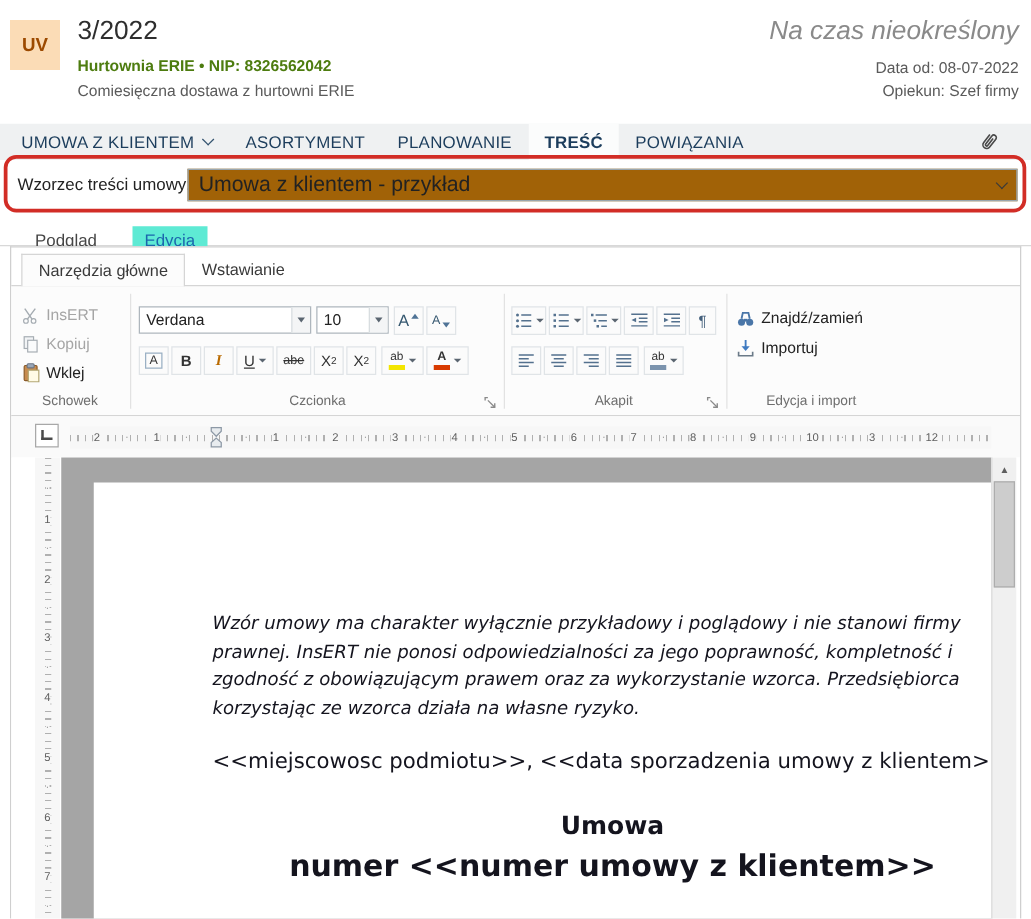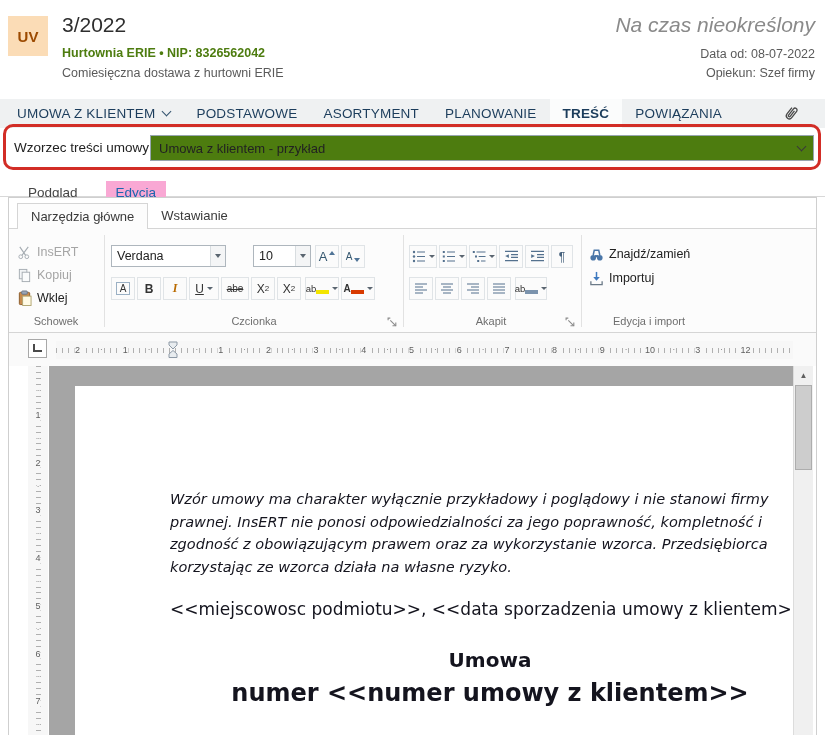--- a/index.html
+++ b/index.html
@@ -23,32 +23,32 @@
   .mtab { display:flex; align-items:center; padding:0 13px; font-size:13.5px; color:#1c3d5c;
           letter-spacing:0.2px; cursor:default; white-space:nowrap; }
   .mtab.active { background:#fbfcfc; font-weight:bold; }
   .chev { width:7px; height:7px; border-right:1.6px solid #33536f; border-bottom:1.6px solid #33536f;
           transform:rotate(45deg); margin-left:8px; margin-top:-4px; }
   .clip { margin-left:auto; margin-right:26px; display:flex; align-items:center; }
 
   
   .tpl-row { position:absolute; left:0; top:128px; width:825px; height:40px; background:#fff; }
   .tpl-label { position:absolute; left:14px; top:0; height:40px; line-height:40px; font-size:13.5px; color:#222; }
-  .tpl-select { position:absolute; left:150px; top:7px; width:664px; height:26px; background:#4d7c0f;
-                border:1px solid #98a6b0; display:flex; align-items:center; padding:0 8px; font-size:13px; color:#222; }
+  .tpl-select { position:absolute; left:150px; top:7px; width:664px; height:26px; background:#a16207;
+                border:1px solid #98a6b0; display:flex; align-items:center; padding:0 8px; font-size:17px; color:#222; }
   .tpl-select .chev2 { margin-left:auto; width:7px; height:7px; border-right:1.6px solid #3a3a3a;
                 border-bottom:1.6px solid #3a3a3a; transform:rotate(45deg); margin-top:-4px; }
   .annotation { position:absolute; left:3px; top:124px; width:818px; height:46px; border:3px solid #d22d26;
                 border-radius:10px; pointer-events:none; z-index:40; }
 
   
   .view-tabs { position:absolute; left:0; top:168px; width:825px; height:29px; border-bottom:1px solid #d8d8d8;
                display:flex; align-items:center; padding-left:18px; gap:18px; background:#fff; }
   .vtab { font-size:13.5px; color:#454545; padding:4px 10px;margin-top:20px; }
-  .vtab.active { background:#f9a8d4; color:#1b66ad; }
+  .vtab.active { background:#5eead4; color:#1b66ad; }
 
   
   .frame { position:absolute; left:8px; top:197px; width:809px; height:538px; border:1px solid #cfcfcf;
            border-bottom:none; background:#fff; }
 
   .ribbon-tabs { position:absolute; left:0; top:0; width:100%; height:30px; display:flex; align-items:flex-end; padding-left:8px; }
   .rtab { font-size:13px; color:#3a3a3a; padding:5px 13px; position:relative; z-index:2; }
   .rtab.active { background:#fcfcfc; border:1px solid #d5d5d5; border-bottom:none; margin-bottom:-1px; }
 
   .ribbon-body { position:absolute; left:0; top:30px; width:100%; height:105px; background:#fcfcfc;
@@ -62,21 +62,21 @@
   .combo { position:absolute; height:22px; border:1px solid #aeb6bd; background:#fff; display:flex;
            align-items:center; padding-left:5px; font-size:12.5px; color:#222; }
   .combo-btn { margin-left:auto; width:15px; height:100%; border-left:1px solid #d8dde0;
                display:flex; align-items:center; justify-content:center; background:#f4f5f6; }
   .tri { width:0; height:0; border-left:3.5px solid transparent; border-right:3.5px solid transparent;
          border-top:4px solid #5a6570; }
   .sq { position:absolute; width:24px; height:23px; border:1px solid #e0e4e7; background:#fbfbfb;
         display:flex; align-items:center; justify-content:center; font-size:12px; color:#333; }
   .sq .dd { width:0;height:0;border-left:3px solid transparent;border-right:3px solid transparent;
             border-top:3.5px solid #5a6570; margin-left:3px; }
-  .bar-btn { display:flex; flex-direction:row; align-items:flex-end; line-height:10px; }
+  .bar-btn { display:flex; flex-direction:column; align-items:center; line-height:10px; }
   .bar-btn .bar { width:13px; height:4px; margin-top:1px; }
 
   
   .ruler-row { position:absolute; left:0; top:135px; width:100%; height:33px; background:#fafafa; }
   .tabbox { position:absolute; left:19px; top:6px; width:19px; height:19px; background:#fff; border:1px solid #a8a8a8; }
   .tabsym { display:block; width:9px; height:8px; border-left:2px solid #4a4a4a; border-bottom:2px solid #4a4a4a; margin:4px auto 0; }
   .h-ruler { position:absolute; left:47px; top:8px; width:737px; height:18px; background-color:#f7f7f7;
              background-image:repeating-linear-gradient(to right,#b0b0b0 0 1px,transparent 1px 5.96px);
              background-size:100% 5px; background-position:0 center; background-repeat:no-repeat; }
   .v-ruler { position:absolute; left:19px; top:0; width:20px; height:100%; background-color:#f7f7f7;
@@ -118,23 +118,20 @@
     <div class="h-datefrom">Data od: 08-07-2022</div>
     <div class="h-caretaker">Opiekun: Szef firmy</div>
   </div>
 
   <div class="main-tabs">
     <div class="mtab">
       <span>UMOWA Z KLIENTEM</span>
       <span class="chev"></span>
     </div>
     <div class="mtab">
-        <span>PODSTAWOWE</span>
-      </div>
-    <div class="mtab">
         <span>ASORTYMENT</span>
       </div>
     <div class="mtab">
         <span>PLANOWANIE</span>
       </div>
     <div class="mtab active">
         <span>TREŚĆ</span>
       </div>
     <div class="mtab">
         <span>POWIĄZANIA</span>
@@ -188,21 +185,21 @@
         <svg width="15" height="16" viewBox="0 0 16 17">
           <rect x="2.5" y="2.5" width="11" height="13" rx="1" fill="#c78b4e" stroke="#8a5a28"></rect>
           <rect x="5" y="1" width="6" height="3.5" rx="1" fill="#9aa7b8" stroke="#6b7685"></rect>
           <rect x="6" y="6.5" width="9" height="10" fill="#fffbe6" stroke="#b0a470"></rect>
         </svg>
         <span>Wklej</span>
       </div>
       <div class="grp-label" style="left:0;width:94px">Schowek</div>
       <div class="rsep" style="left:95px"></div>
 
-      <div class="combo" style="left:102px;top:16px;width:115px">
+      <div class="combo" style="left:102px;top:16px;width:138px">
         <span>Verdana</span>
         <span class="combo-btn">
             <i class="tri"></i>
           </span>
       </div>
       <div class="combo" style="left:244px;top:16px;width:58px">
         <span>10</span>
         <span class="combo-btn">
             <i class="tri"></i>
           </span>

